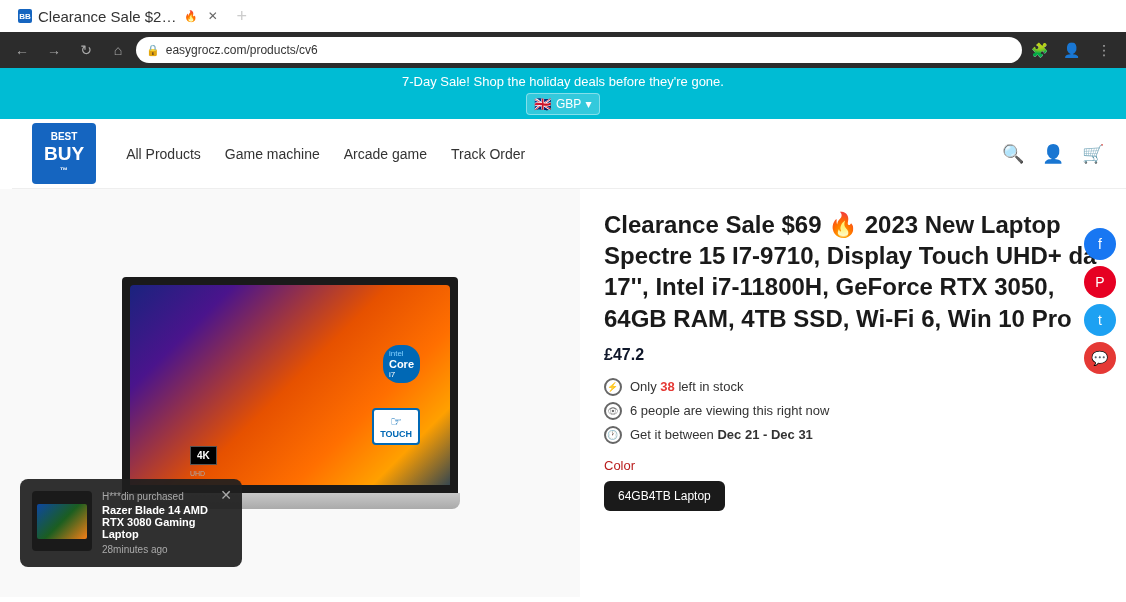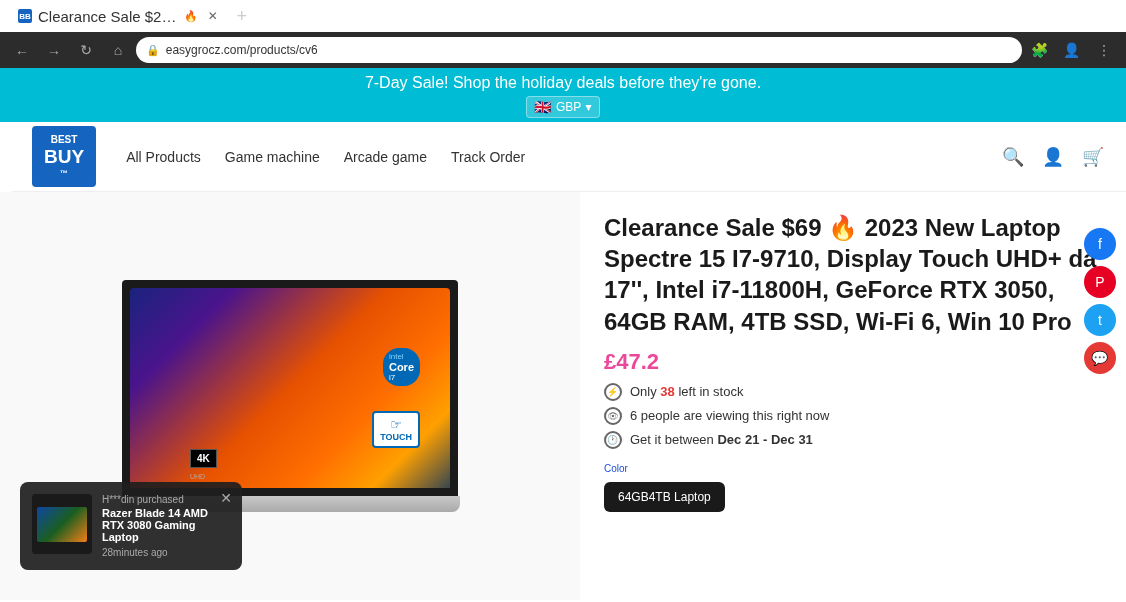--- a/index.html
+++ b/index.html
@@ -13,21 +13,21 @@
     .browser-tab-new { width: 28px; height: 28px; display: flex; align-items: center; justify-content: center; color: #ccc; font-size: 18px; }
     .browser-controls { display: flex; align-items: center; height: 36px; background: #2c2c2c; padding: 0 8px; gap: 4px; }
     .browser-btn { width: 28px; height: 28px; display: flex; align-items: center; justify-content: center; color: #aaa; font-size: 14px; cursor: pointer; border-radius: 4px; }
     .address-bar { flex: 1; background: #fff; border-radius: 20px; height: 26px; display: flex; align-items: center; padding: 0 10px; font-size: 12px; color: #333; gap: 6px; }
     .address-bar-lock { color: #666; font-size: 11px; }
     .address-text { color: #333; font-size: 12px; }
     .browser-right-icons { display: flex; gap: 4px; }
 
     
     .announcement-bar { background: #00bcd4; text-align: center; padding: 6px 0 4px; }
-    .announcement-text { font-size: 16px; color: #fff; }
+    .announcement-text { font-size: 13px; color: #fff; }
     .currency-selector { display: inline-flex; align-items: center; gap: 4px; background: rgba(255,255,255,0.2); border: 1px solid rgba(255,255,255,0.4); border-radius: 4px; padding: 2px 8px; margin-top: 4px; cursor: pointer; color: #fff; font-size: 12px; }
     .flag { font-size: 14px; }
 
     
     .nav-bar { display: flex; align-items: center; padding: 0 20px; height: 70px; border-bottom: 1px solid #eee; margin-left: 12px; }
     .logo { background: #1565c0; color: #fff; font-weight: bold; font-size: 14px; padding: 8px 12px; border-radius: 4px; margin-right: 30px; display: flex; flex-direction: column; align-items: center; line-height: 1.2; }
     .logo-top { font-size: 10px; }
     .logo-main { font-size: 19px; font-weight: 900; }
     .logo-sub { font-size: 8px; }
     .nav-links { display: flex; gap: 24px; flex: 1; }
@@ -54,27 +54,27 @@
     .popup-close { position: absolute; top: 8px; right: 10px; color: #aaa; font-size: 14px; cursor: pointer; }
     .popup-content { font-size: 11px; }
     .popup-user { color: #aaa; font-size: 10px; margin-bottom: 2px; }
     .popup-product { color: #fff; font-size: 11px; margin-bottom: 2px; font-weight: bold; }
     .popup-time { color: #aaa; font-size: 10px; margin-top: 4px; }
 
     
     .product-details { flex: 1; padding: 20px 24px; overflow-y: auto; }
     .product-title { font-size: 24px; font-weight: bold; color: #1a1a1a; line-height: 1.3; margin-bottom: 12px; }
     .fire-icon { color: #ff5722; }
-    .product-price { font-size: 22px; color: #ec4899; font-weight: bold; margin-bottom: 8px; }
+    .product-price { font-size: 16px; color: #0f172a; font-weight: bold; margin-bottom: 14px; }
     .product-info { display: flex; flex-direction: column; gap: 6px; margin-bottom: 14px; }
     .info-row { display: flex; align-items: center; gap: 8px; font-size: 13px; color: #333; }
     .info-icon { width: 18px; height: 18px; border-radius: 50%; border: 2px solid #666; display: flex; align-items: center; justify-content: center; font-size: 9px; color: #666; flex-shrink: 0; }
     .stock-count { color: #e53935; font-weight: bold; }
     .delivery-bold { font-weight: bold; }
-    .color-label { font-size: 10px; color: #1d4ed8; margin-bottom: 8px; font-weight: 500; }
+    .color-label { font-size: 13px; color: #b91c1c; margin-bottom: 8px; font-weight: 500; }
     .color-btn { background: #1a1a1a; color: #fff; border: none; padding: 8px 14px; border-radius: 6px; font-size: 12px; cursor: pointer; }
 
     
     .social-sidebar { position: fixed; right: 0; top: 50%; transform: translateY(-50%); display: flex; flex-direction: column; gap: 4px; }
     .social-btn { width: 32px; height: 32px; border-radius: 50%; display: flex; align-items: center; justify-content: center; color: #fff; font-size: 14px; cursor: pointer; }
     .social-fb { background: #1877f2; }
     .social-pin { background: #e60023; }
     .social-tw { background: #1da1f2; }
     .social-chat { background: #e53935; }
 

